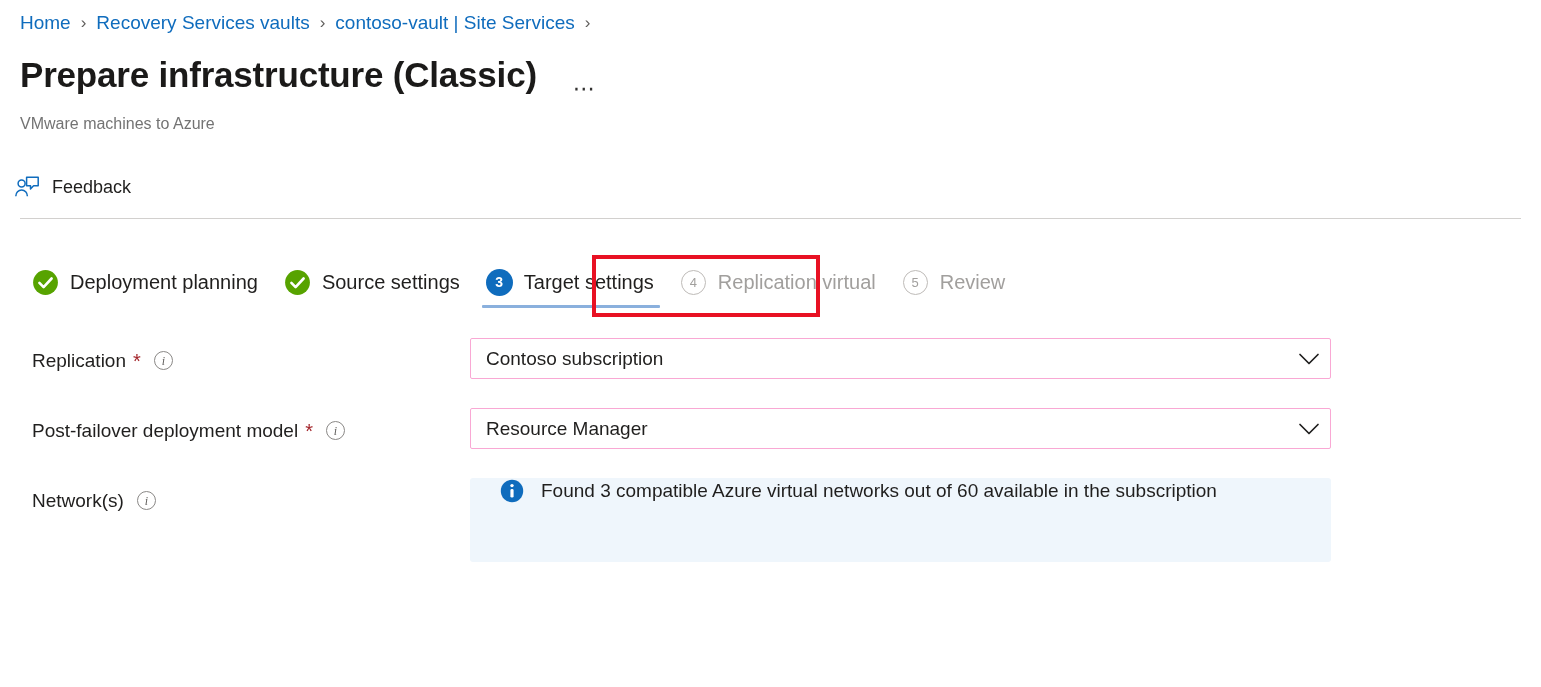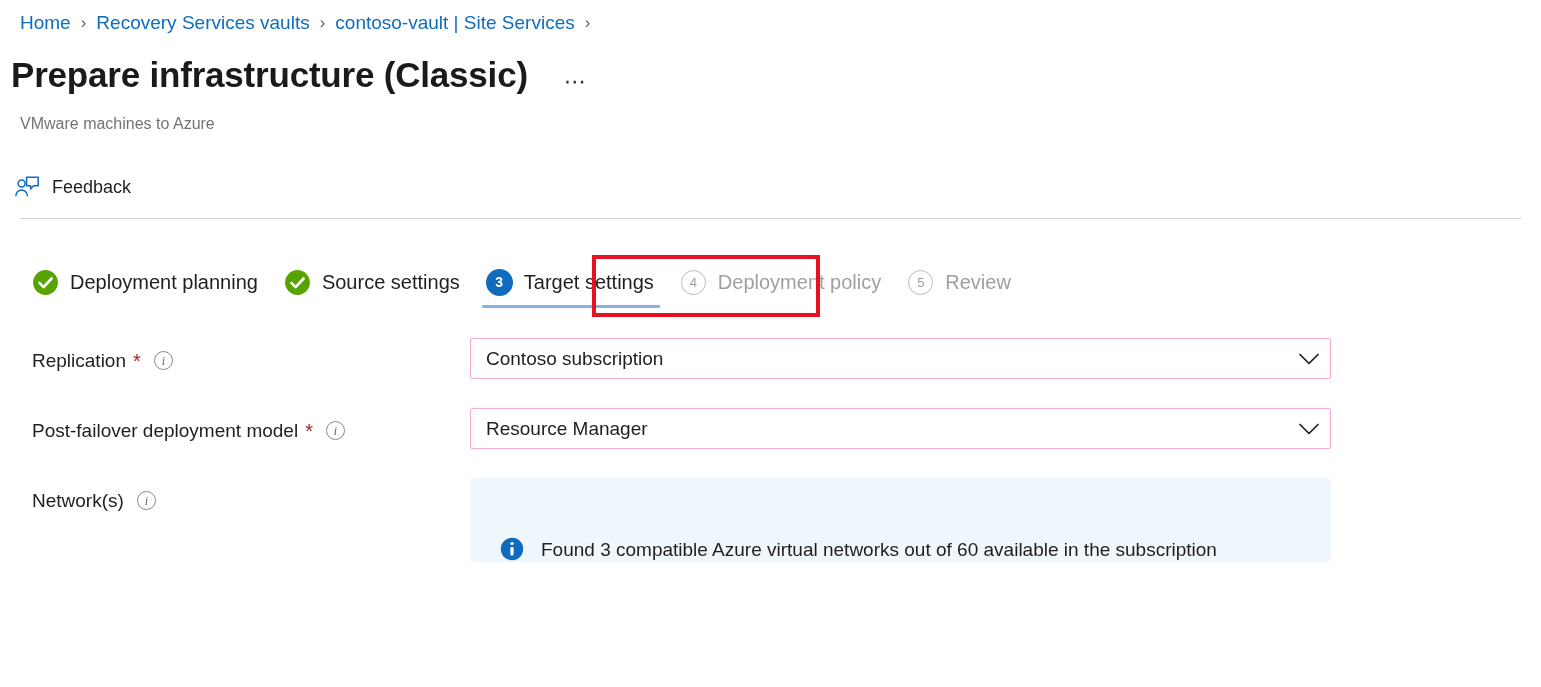--- a/index.html
+++ b/index.html
@@ -35,24 +35,24 @@
   .crumb-sep {
     color: #605e5c;
     margin: 0 10px;
     font-size: 17px;
     font-weight: 300;
   }
 
   
   .title-row {
     position: absolute;
-    left: 11px;
+    left: 20px;
     top: 52px;
     display: flex;
-    align-items: center;
+    align-items: flex-end;
   }
   .page-title {
     font-size: 35px;
     line-height: 46px;
     font-weight: 600;
     color: #1b1a19;
     letter-spacing: -0.2px;
   }
   .ellipsis-btn {
     margin-left: 30px;
@@ -284,21 +284,21 @@
   
   .banner {
     position: absolute;
     left: 470px;
     top: 478px;
     width: 861px;
     height: 84px;
     background: #eff6fc;
     border-radius: 3px;
     display: flex;
-    align-items: flex-end;
+    align-items: flex-start;
     box-sizing: border-box;
   }
   .banner-icon {
     flex: 0 0 26px;
     width: 26px;
     height: 26px;
     margin-left: 29px;
     margin-right: 16px;
     display: flex;
     align-items: center;
@@ -369,21 +369,21 @@
       <span class="marker-circle-num">3</span>
     </span>
     <span class="step-label">Target settings</span>
     <span class="step-underline"></span>
   </div>
 
   <div class="step disabled">
     <span class="step-marker">
       <span class="marker-circle-outline">4</span>
     </span>
-    <span class="step-label">Deployment policy</span>
+    <span class="step-label">Replication virtual</span>
   </div>
 
   <div class="step disabled">
     <span class="step-marker">
       <span class="marker-circle-outline">5</span>
     </span>
     <span class="step-label">Review</span>
   </div>
 
 </div>

